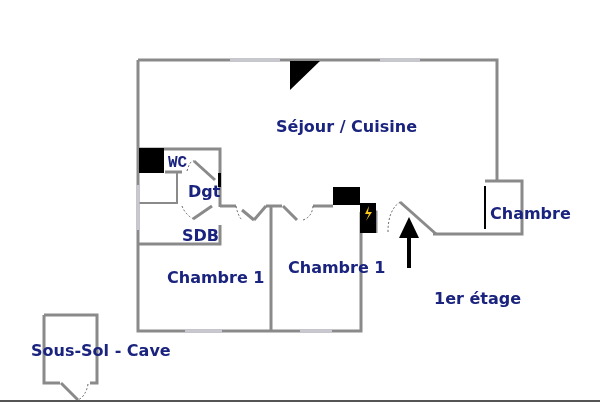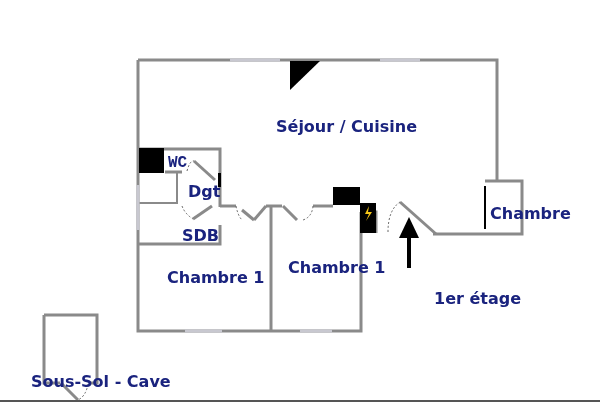--- a/index.html
+++ b/index.html
@@ -77,14 +77,14 @@
   <line x1="0" y1="401" x2="600" y2="401" stroke="#555" stroke-width="2"></line>
 </svg>
 
 <div class="label" style="left:276px;top:117px;">Séjour / Cuisine</div>
 <div class="label" style="left:168px;top:154px;font-family:Liberation Mono, monospace;">WC</div>
 <div class="label" style="left:188px;top:182px;">Dgt</div>
 <div class="label" style="left:161px;top:226px;margin-left:21px;">SDB</div>
 <div class="label" style="left:167px;top:268px;">Chambre 1</div>
 <div class="label" style="left:288px;top:258px;">Chambre 1</div>
 <div class="label" style="left:490px;top:204px;">Chambre</div>
-<div class="label" style="left:31px;top:372px;">Sous-Sol - Cave</div>
+<div class="label" style="left:31px;top:341px;">Sous-Sol - Cave</div>
 <div class="label" style="left:434px;top:266px;margin-top:23px;">1er étage</div>
 
 </body></html>

